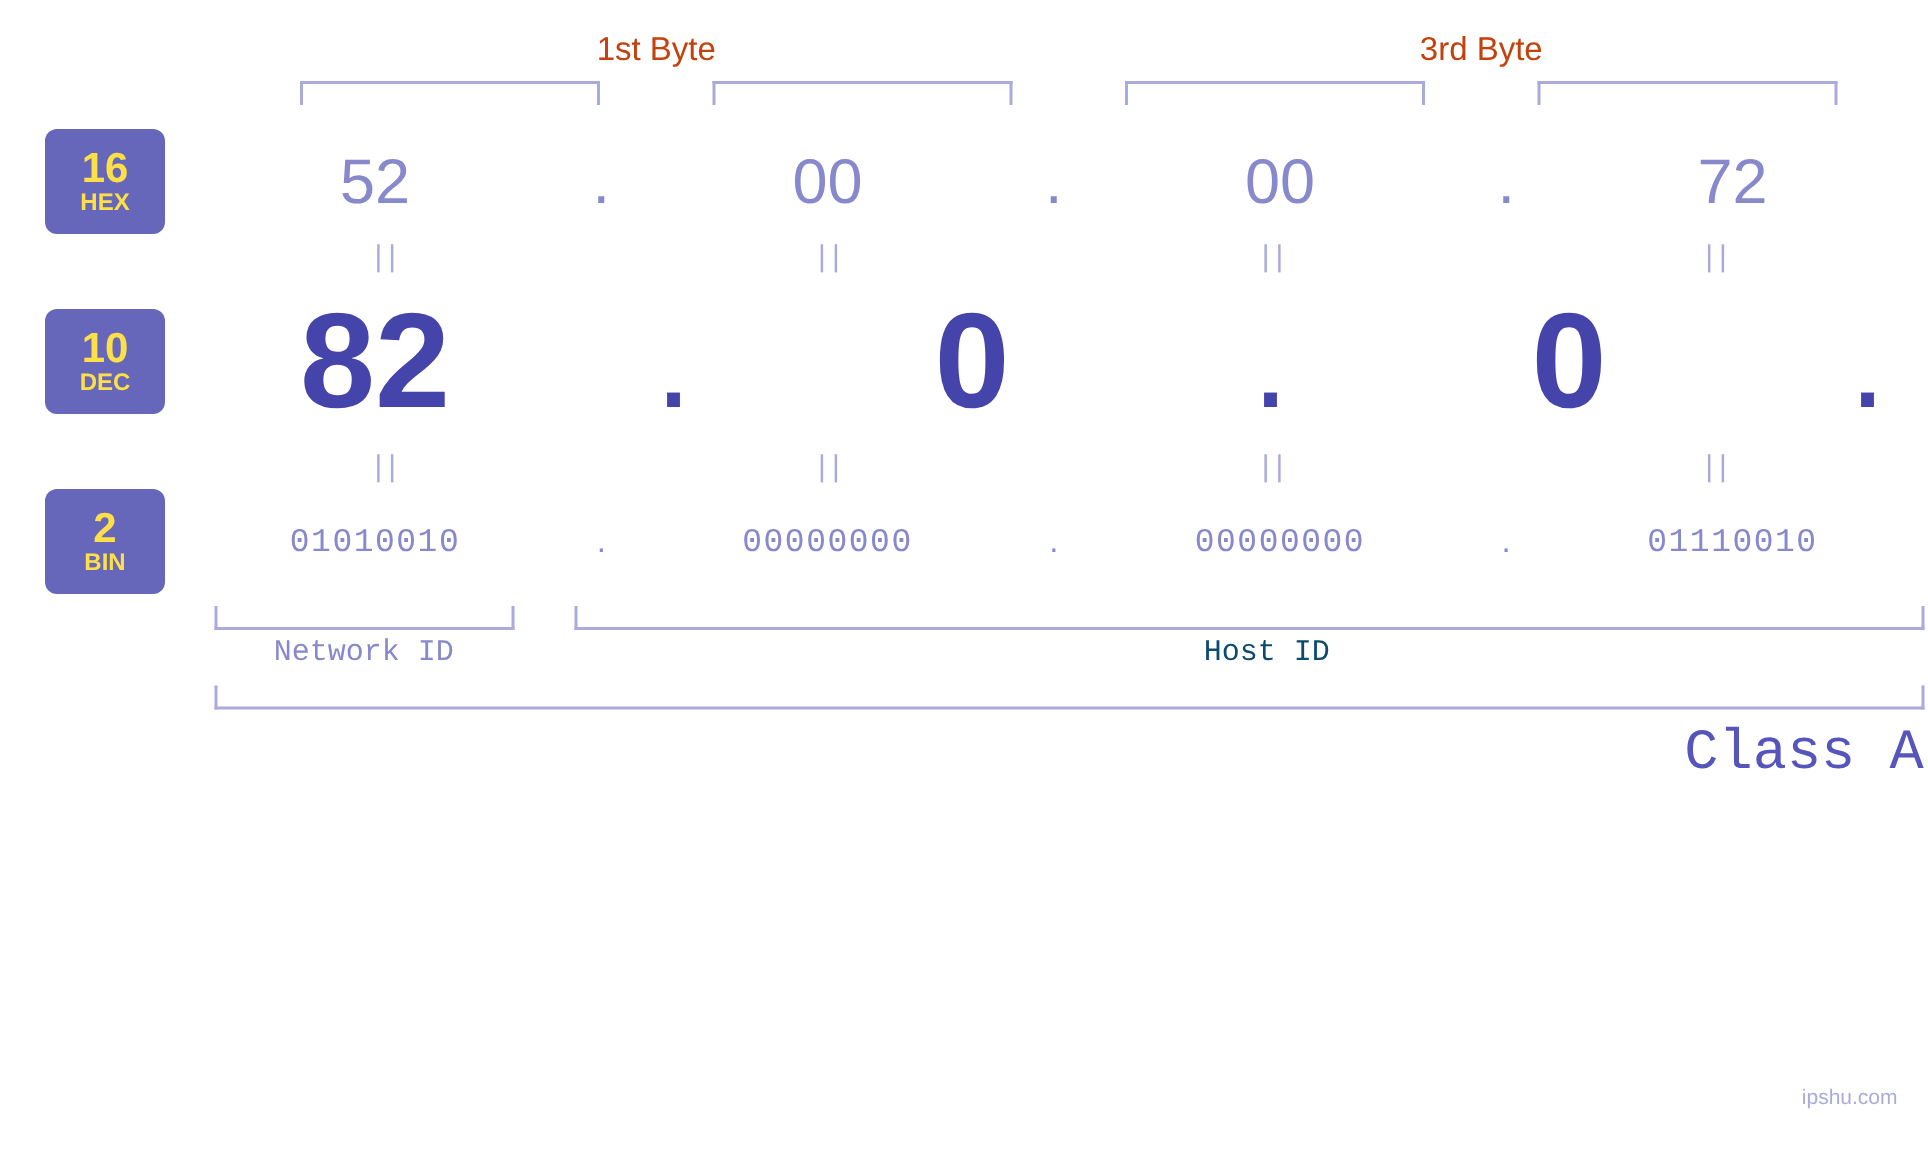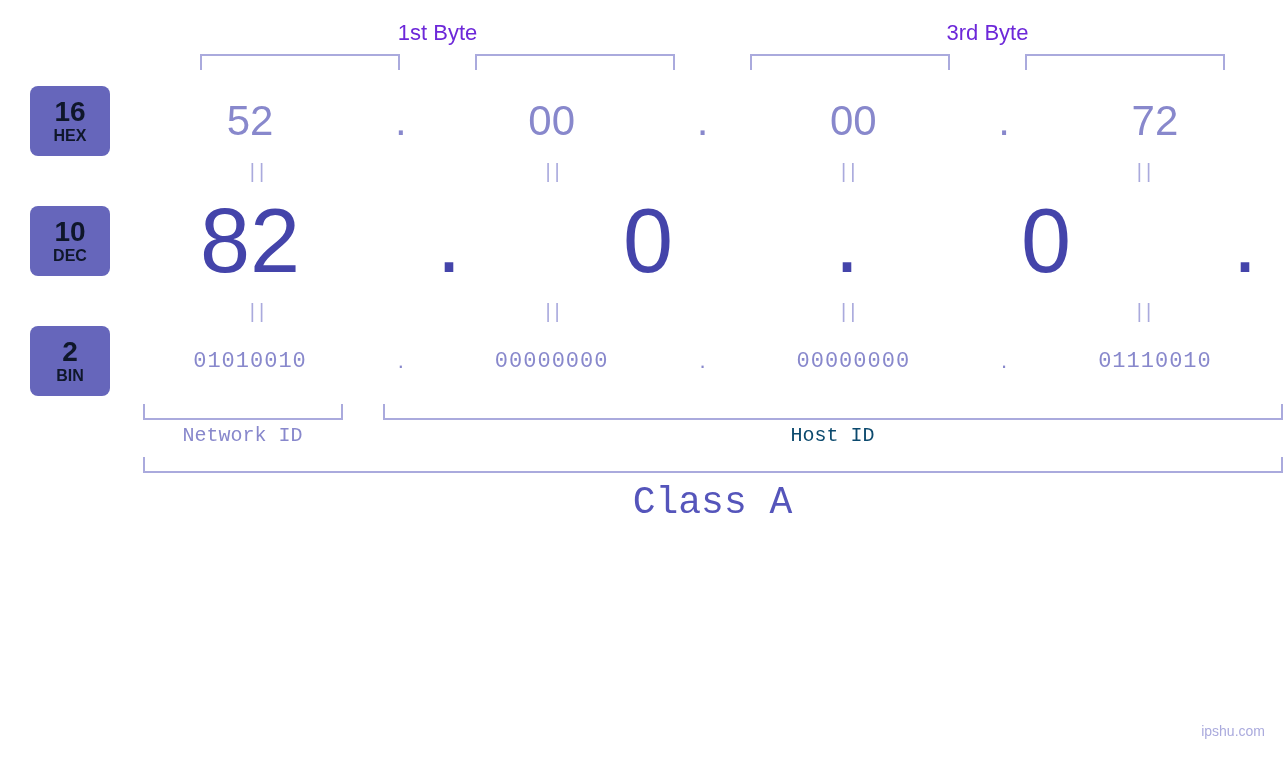--- a/index.html
+++ b/index.html
@@ -26,21 +26,21 @@
     
     .byte-headers {
       display: flex;
       width: 1100px;
       margin-left: 140px;
       justify-content: space-around;
       margin-bottom: 8px;
     }
 
     .byte-header {
-      color: #6d28d9;
+      color: #c2410c;
       font-size: 22px;
       font-family: Arial, sans-serif;
       width: 220px;
       text-align: center;
     }
 
     
     .top-brackets {
       display: flex;
       width: 1100px;
@@ -52,21 +52,21 @@
     .bracket-top {
       width: 200px;
       height: 16px;
       border-top: 2px solid #aaaadd;
       border-left: 2px solid #aaaadd;
       border-right: 2px solid #aaaadd;
     }
 
     .base-badge {
       background: #6666bb;
-      color: #0f172a;
+      color: #fde047;
       border-radius: 8px;
       width: 80px;
       height: 70px;
       display: flex;
       flex-direction: column;
       align-items: center;
       justify-content: center;
     }
 
     .base-number {
@@ -116,21 +116,21 @@
       font-size: 20px;
       letter-spacing: 4px;
       font-family: Arial, sans-serif;
     }
 
     
     .dec-value {
       color: #4444aa;
       font-size: 90px;
       font-family: Arial, sans-serif;
-      font-weight: 400;
+      font-weight: 700;
       line-height: 1;
     }
 
     .dec-dot {
       color: #4444aa;
       font-size: 90px;
       font-family: Arial, sans-serif;
       font-weight: 400;
     }
 
@@ -175,20 +175,21 @@
       border-left: 2px solid #aaaadd;
       border-right: 2px solid #aaaadd;
     }
 
     
     .id-labels-area {
       width: 1140px;
       margin-left: 140px;
       display: flex;
       margin-bottom: 10px;
+      gap: 12px;
     }
 
     .network-id-label {
       width: 200px;
       text-align: center;
       color: #8888cc;
       font-size: 20px;
       font-family: 'Courier New', Courier, monospace;
     }
 
@@ -212,21 +213,21 @@
       border-bottom: 2px solid #aaaadd;
       border-left: 2px solid #aaaadd;
       border-right: 2px solid #aaaadd;
       margin-bottom: 8px;
     }
 
     
     .class-label-row {
       width: 1140px;
       margin-left: 140px;
-      text-align: center;
+      text-align: right;
       color: #5555bb;
       font-size: 38px;
       font-family: 'Courier New', Courier, monospace;
       margin-bottom: 5px;
     }
 
     
     .watermark {
       position: absolute;
       bottom: 28px;

